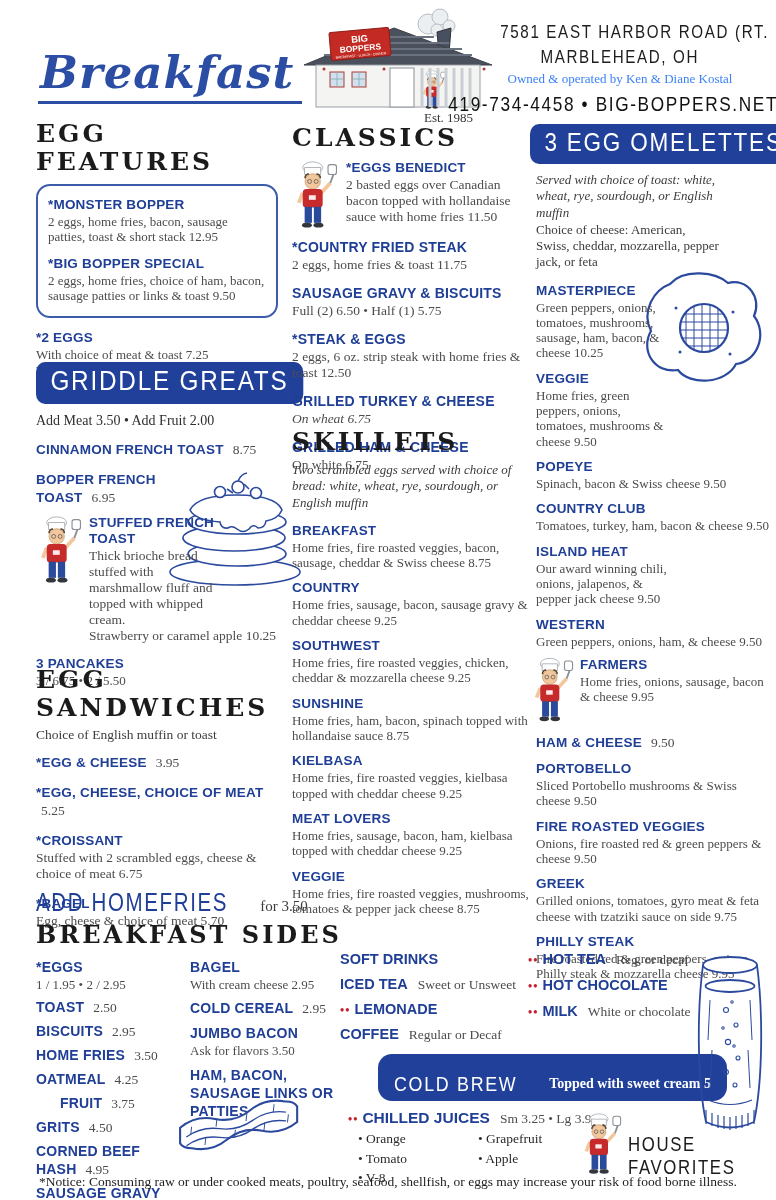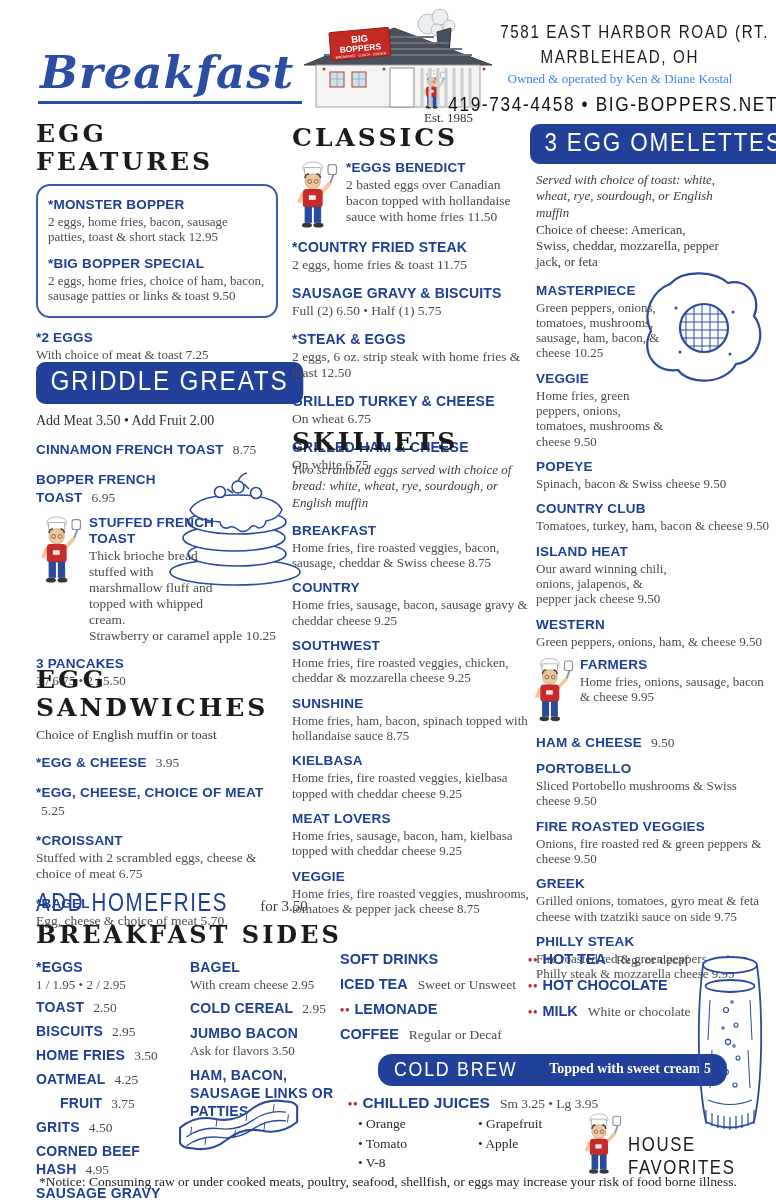--- a/index.html
+++ b/index.html
@@ -41,21 +41,21 @@
   .addr { text-align:center; }
   .addr .hand { transform-origin:center; font-size:18.5px; color:#1d1d1d; line-height:1.35; }
   .owner { font-size:13px; color:#3b82f6; margin:1px 0 3px; }
   .phoneline { display:flex; align-items:center; justify-content:center; gap:7px; }
   .phoneline .hand { font-size:21px; color:#111; transform-origin:center; }
 
   .est { font-size:13px; color:#333; }
   .footer { text-align:center; font-size:13.5px; color:#222; width:776px; }
 
   .coldbrew { background:#21409a; border-radius:14px; color:#fff; display:inline-flex;
-    align-items:center; gap:10px; padding:3px 16px 5px; }
+    align-items:center; gap:10px; padding:18px 16px 5px; }
   .coldbrew .hand { font-size:21px; letter-spacing:2px; transform:scaleX(.85); }
   .coldbrew .tag { font-family:"Liberation Serif", serif; font-weight:bold; font-size:14px; white-space:nowrap; }
 
   .drinkname { font-family:"Liberation Sans", sans-serif; font-weight:bold; color:#1f3e96; font-size:14.5px; }
   .juice-bullets { font-size:13.5px; color:#2a2a2a; line-height:1.45; }
   .housefav { display:flex; align-items:flex-end; gap:6px; }
   .housefav .hand { font-size:21px; color:#1a1a1a; line-height:1.1; transform:scaleX(.8); white-space:pre-line; }
 
   svg text { font-family:"Liberation Sans", sans-serif; }
 </style>
@@ -417,21 +417,21 @@
 
       <div class="item" style="margin-bottom:11px;">
         <span class="iname" style="font-size:14px;">*STEAK &amp; EGGS</span>
         
         <div class="idesc" style="font-size:13.5px;">2 eggs, 6 oz. strip steak with home fries &amp; toast  12.50</div>
       </div>
 
       <div class="item" style="margin-bottom:11px;">
         <span class="iname" style="font-size:14px;">GRILLED TURKEY &amp; CHEESE</span>
         
-        <div class="idesc" style="font-size:13.5px;">On wheat  6.75</div>
+        <div class="idesc" style="font-size:13.5px;font-style:italic;">On wheat  6.75</div>
       </div>
 
       <div class="item" style="margin-bottom:11px;">
         <span class="iname" style="font-size:14px;">GRILLED HAM &amp; CHEESE</span>
         
         <div class="idesc" style="font-size:13.5px;">On white  6.75</div>
       </div>
     </div>
 </div>
 

